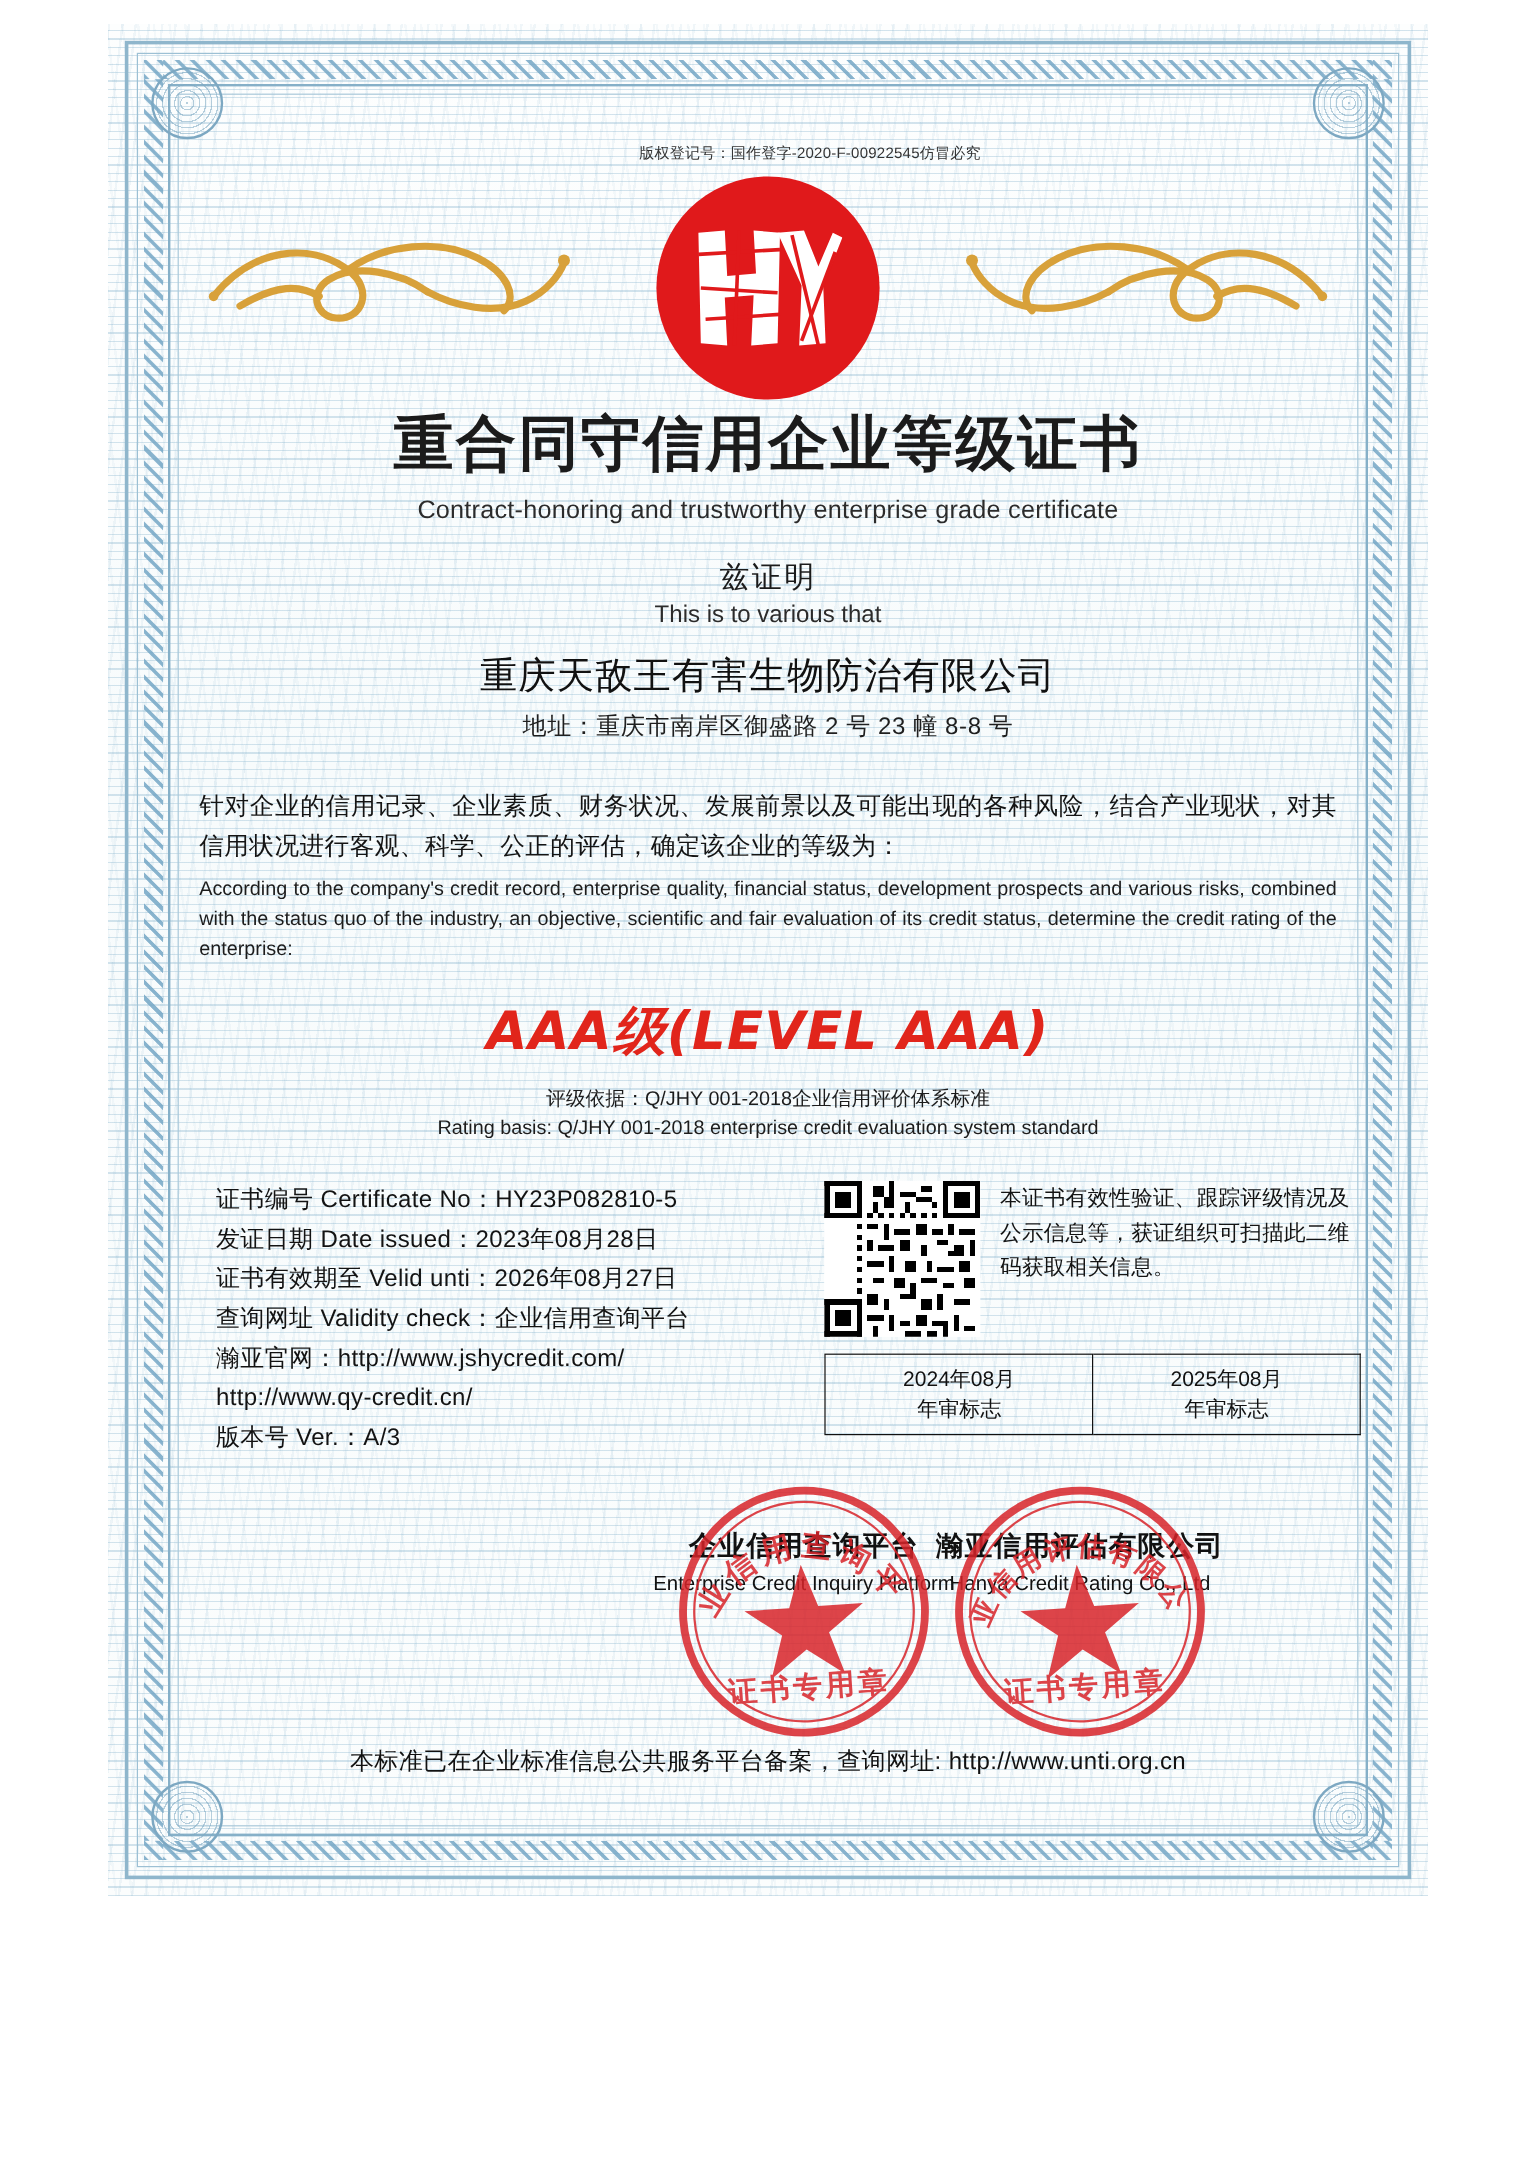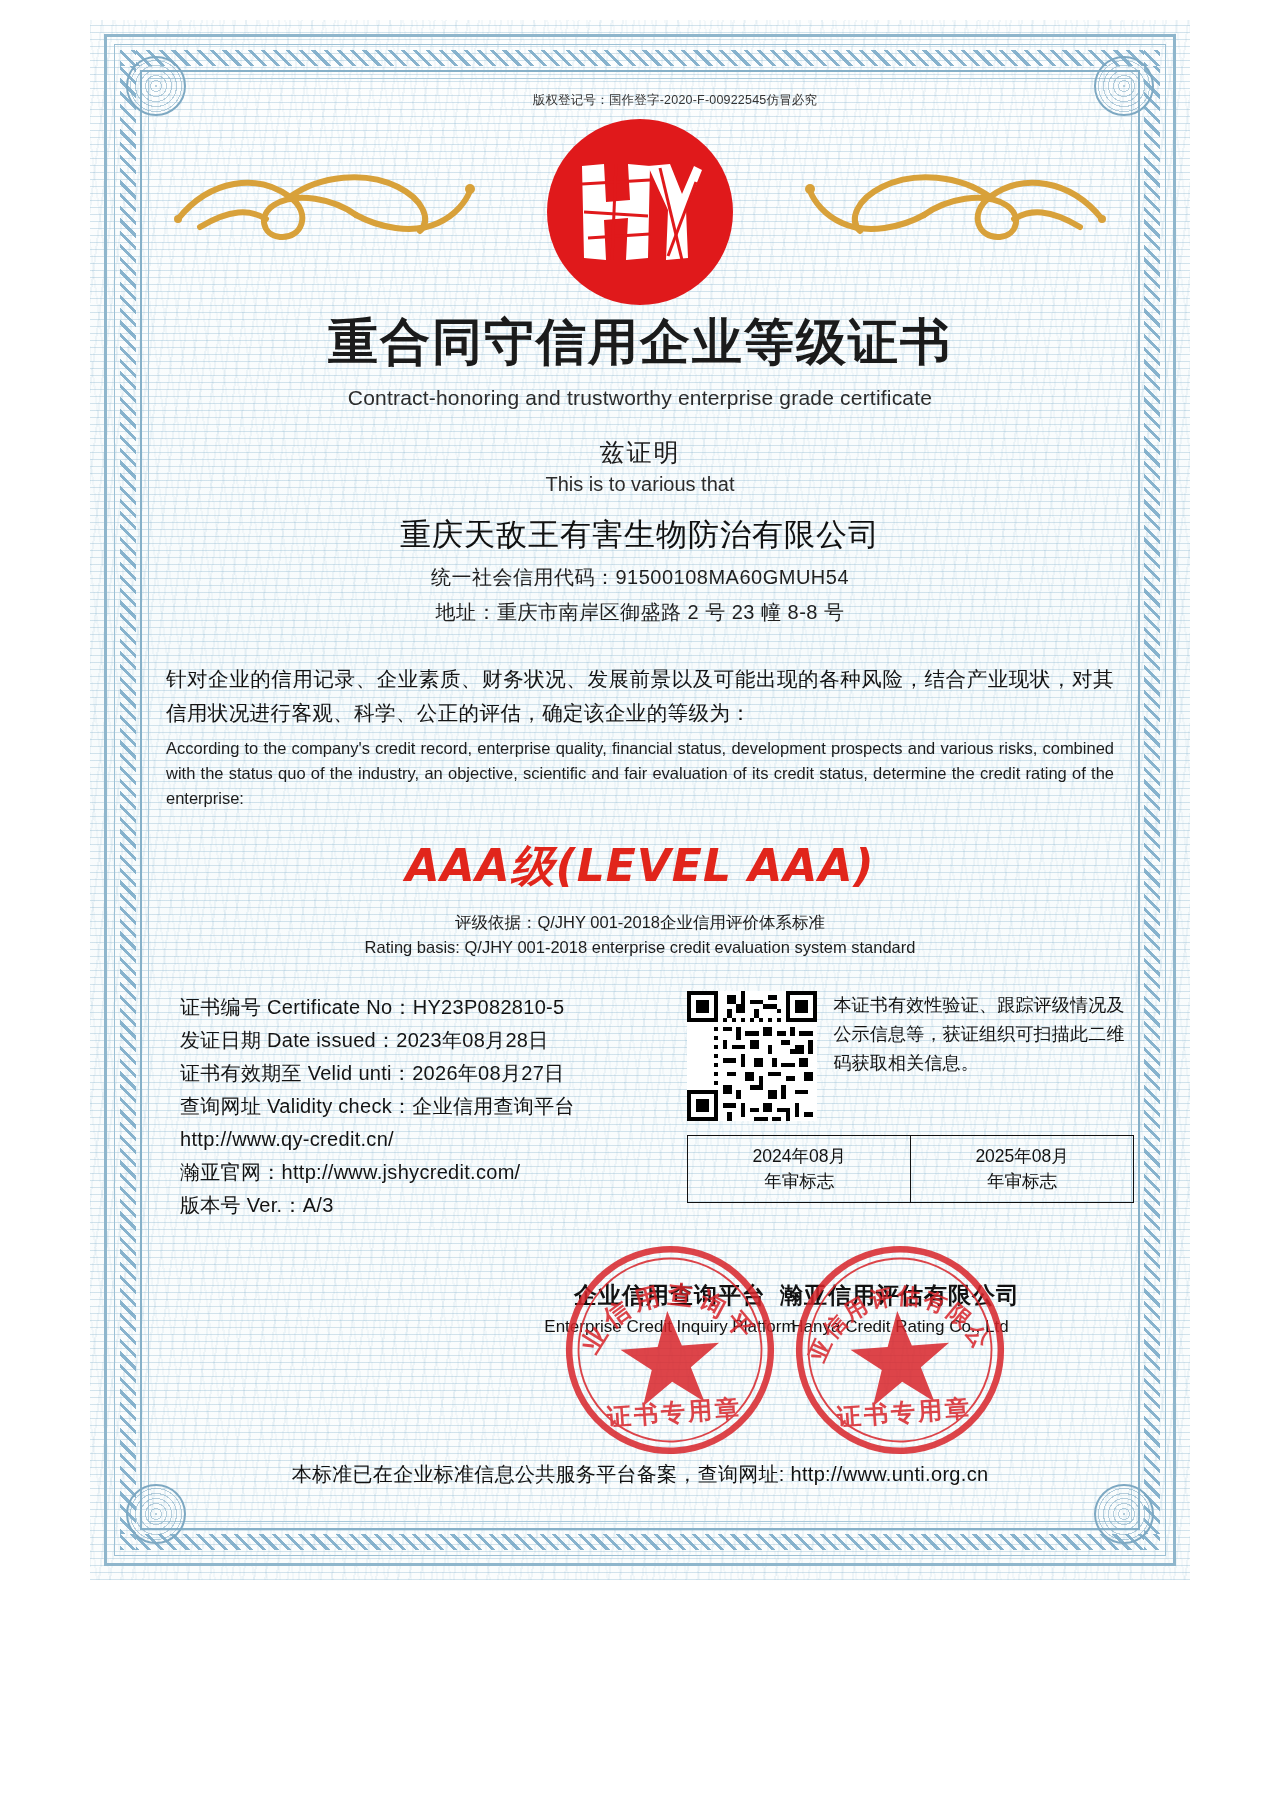--- a/index.html
+++ b/index.html
@@ -121,21 +121,21 @@
     left: 70px; top: 66px; right: 70px; bottom: 66px;
     display: flex;
     flex-direction: column;
     align-items: center;
   }
 
   .copyright-line {
     font-size: 12.5px;
     color: #333;
     letter-spacing: 0.2px;
-    margin-top: 6px;
+    margin-top: 34px;
     align-self: center;
     padding-left: 70px;
   }
 
   
   .logo-band {
     position: relative;
     width: 100%;
     height: 190px;
     margin-top: 4px;
@@ -442,41 +442,40 @@
       </div>
     </div>
 
     <div class="title-cn">重合同守信用企业等级证书</div>
     <div class="title-en">Contract-honoring and trustworthy enterprise grade certificate</div>
 
     <div class="certify-cn">兹证明</div>
     <div class="certify-en">This is to various that</div>
 
     <div class="company">重庆天敌王有害生物防治有限公司</div>
-    <div class="credit-code">统一社会信用代码：91500108MA60GMUH54</div>
     <div class="address">地址：重庆市南岸区御盛路 2 号 23 幢 8-8 号</div>
 
     <div class="body-block">
       <div class="body-cn">针对企业的信用记录、企业素质、财务状况、发展前景以及可能出现的各种风险，结合产业现状，对其信用状况进行客观、科学、公正的评估，确定该企业的等级为：</div>
       <div class="body-en">According to the company's credit record, enterprise quality, financial status, development prospects and various risks, combined with the status quo of the industry, an objective, scientific and fair evaluation of its credit status, determine the credit rating of the enterprise:</div>
     </div>
 
     <div class="level">AAA级(LEVEL AAA)</div>
     <div class="basis-cn">评级依据：Q/JHY 001-2018企业信用评价体系标准</div>
     <div class="basis-en">Rating basis: Q/JHY 001-2018 enterprise credit evaluation system standard</div>
 
     <div class="details-row">
 
       <div class="details-left">
         <div class="detail-line">证书编号 Certificate No：HY23P082810-5</div>
         <div class="detail-line">发证日期 Date issued：2023年08月28日</div>
         <div class="detail-line">证书有效期至 Velid unti：2026年08月27日</div>
         <div class="detail-line">查询网址 Validity check：企业信用查询平台</div>
+        <div class="detail-line">瀚亚官网：http://www.jshycredit.com/</div>
         <div class="detail-line">http://www.qy-credit.cn/</div>
-        <div class="detail-line">瀚亚官网：http://www.jshycredit.com/</div>
         <div class="detail-line">版本号 Ver.：A/3</div>
       </div>
 
       <div class="details-right">
         <div class="qr-row">
           <svg class="qr" viewBox="0 0 29 29" shape-rendering="crispEdges">
             <rect width="29" height="29" fill="#ffffff"></rect>
             <g fill="#000000">
 
               <rect x="0" y="0" width="7" height="1"></rect>

